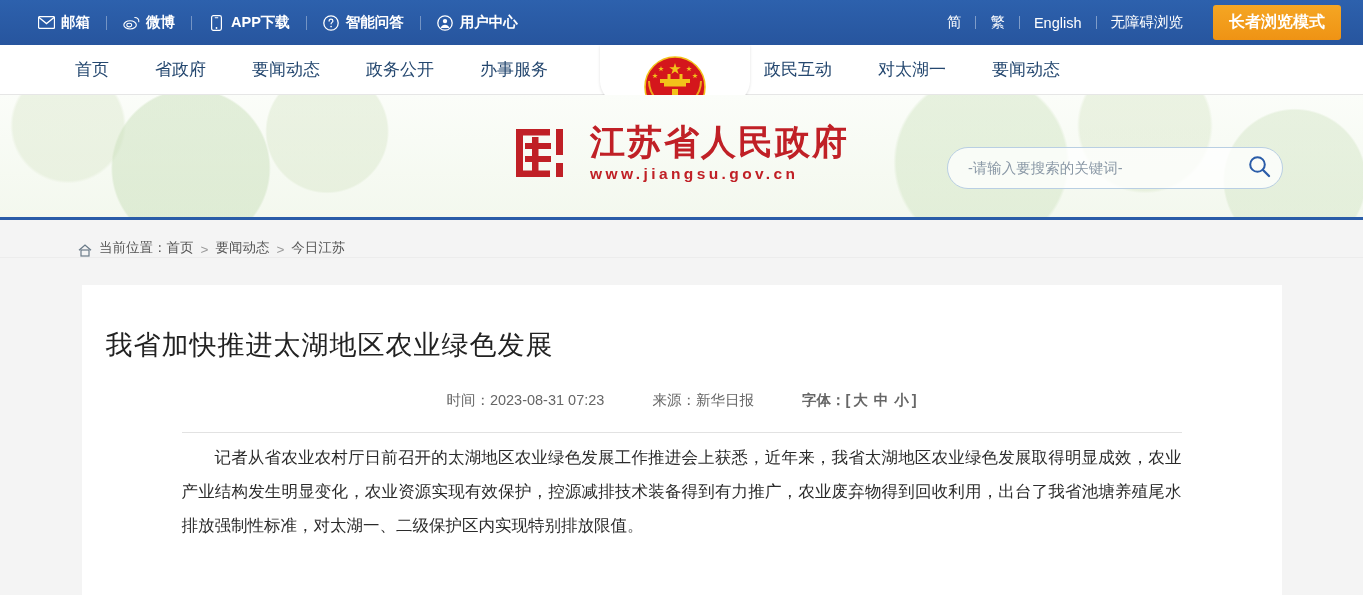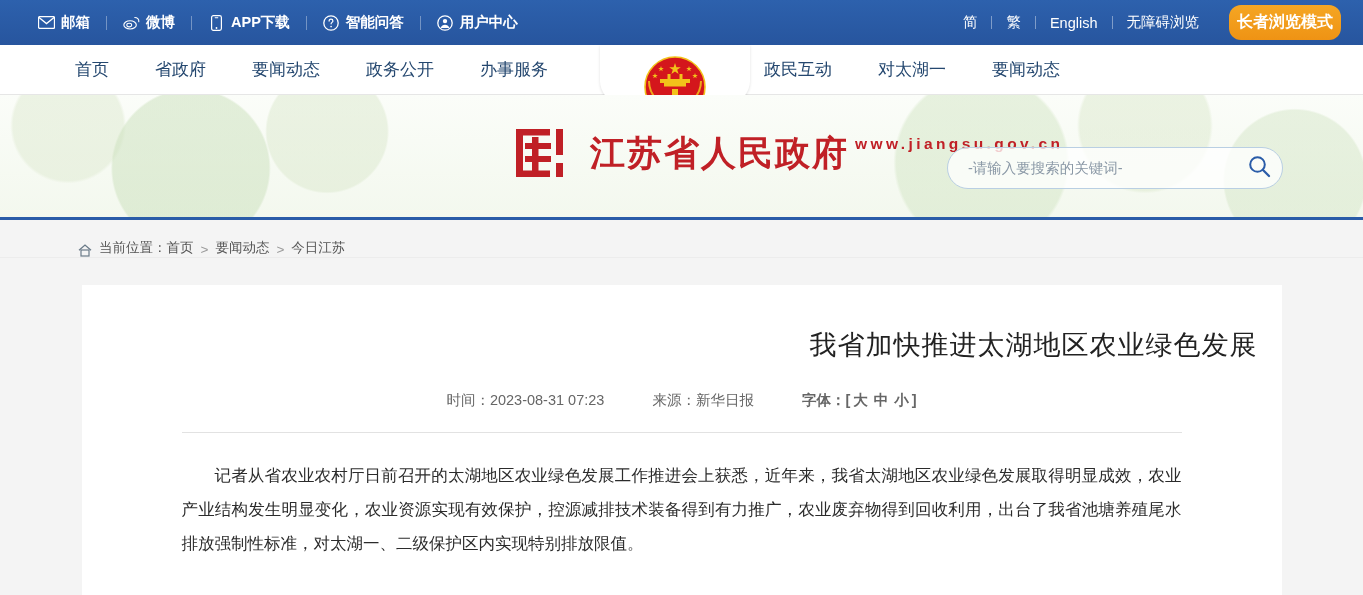--- a/index.html
+++ b/index.html
@@ -57,22 +57,22 @@
     padding: 0 14px;
     white-space: nowrap;
   }
   .tr-sep { width: 1px; height: 13px; background: rgba(255,255,255,0.4); }
   .elder-btn {
     margin-left: 16px;
     background: linear-gradient(180deg,#f5a623 0%, #ef9314 100%);
     color: #ffffff;
     font-size: 16px;
     font-weight: bold;
-    border-radius: 12px;
-    padding: 7px 8px;
+    border-radius: 3px;
+    padding: 7px 16px;
     white-space: nowrap;
     border: none;
     font-family: "Liberation Sans", sans-serif;
   }
 
   
   .nav {
     height: 50px;
     background: #ffffff;
     display: flex;
@@ -136,21 +136,21 @@
   }
   .logo-block {
     position: absolute;
     left: 512px;
     top: 28px;
     display: flex;
     align-items: center;
     gap: 20px;
   }
   .logo-mark { width: 58px; height: 60px; }
-  .logo-text { display: flex; gap: 6px; justify-content: flex-end; }
+  .logo-text { display: flex; flex-direction: column; gap: 6px; justify-content: flex-end; }
   .logo-title {
     font-size: 35px;
     font-weight: bold;
     color: #c02026;
     letter-spacing: 2px;
     line-height: 1;
     font-family: "Liberation Serif", serif;
   }
   .logo-url {
     font-size: 15.5px;
@@ -211,21 +211,21 @@
     padding-top: 27px;
   }
   .article {
     width: 1200px;
     margin: 0 auto;
     background: #ffffff;
     min-height: 310px;
     padding: 42px 24px 0 24px;
   }
   .art-title {
-    text-align: right;
+    text-align: left;
     font-size: 27px;
     color: #222222;
     font-weight: normal;
     font-family: "Liberation Sans", sans-serif;
     letter-spacing: 1px;
   }
   .art-meta {
     margin-top: 28px;
     display: flex;
     justify-content: center;
@@ -234,21 +234,21 @@
     font-size: 14.5px;
     color: #666666;
   }
   .font-sizer { color: #666; font-weight: bold; }
   .font-sizer .fs { margin: 0 3px; }
   .divider {
     margin: 22px 76px 0 76px;
     border-top: 1px solid #e2e2e2;
   }
   .art-body {
-    margin: 26px 76px 0 76px;
+    margin: 8px 76px 0 76px;
     font-size: 16.5px;
     line-height: 2.05;
     color: #2b2b2b;
     text-align: justify;
     font-family: "Liberation Serif", serif;
   }
   .art-body p { text-indent: 2em; }
 </style>
 </head>
 <body>

